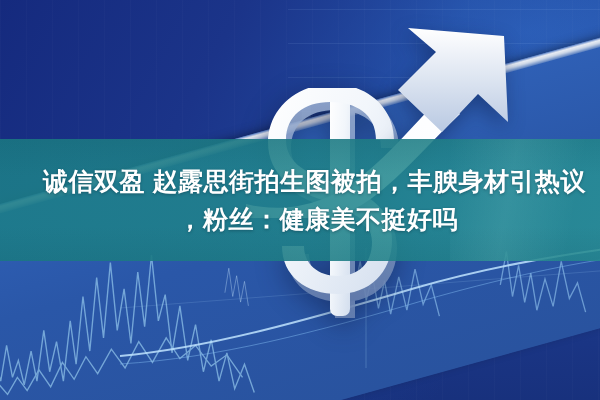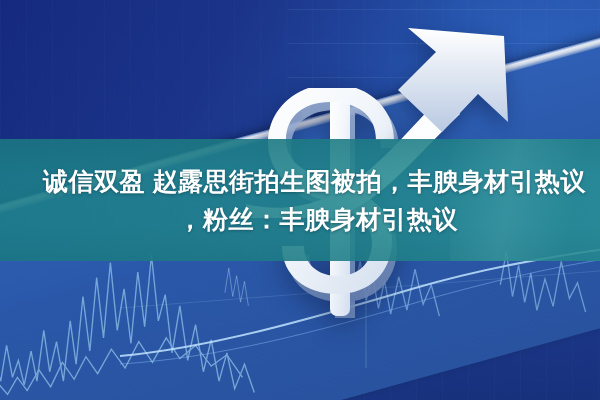--- a/index.html
+++ b/index.html
@@ -333,16 +333,16 @@
       <path d="M258,8 L262,94 L232,66 L196,104 L152,62 L190,24 L162,0 Z" fill="url(#agrad2)"></path>
     </svg>
   </div>
 
   <div class="band"></div>
   <div class="band-tint"></div>
   <div class="band-streak"></div>
 
   <div class="title">
     <div class="title-line l1">诚信双盈 赵露思街拍生图被拍，丰腴身材引热议</div>
-    <div class="title-line l2">，粉丝：丰腴身材引热议</div>
+    <div class="title-line l2">，粉丝：健康美不挺好吗</div>
   </div>
 
 </div>
 
 </body></html>

